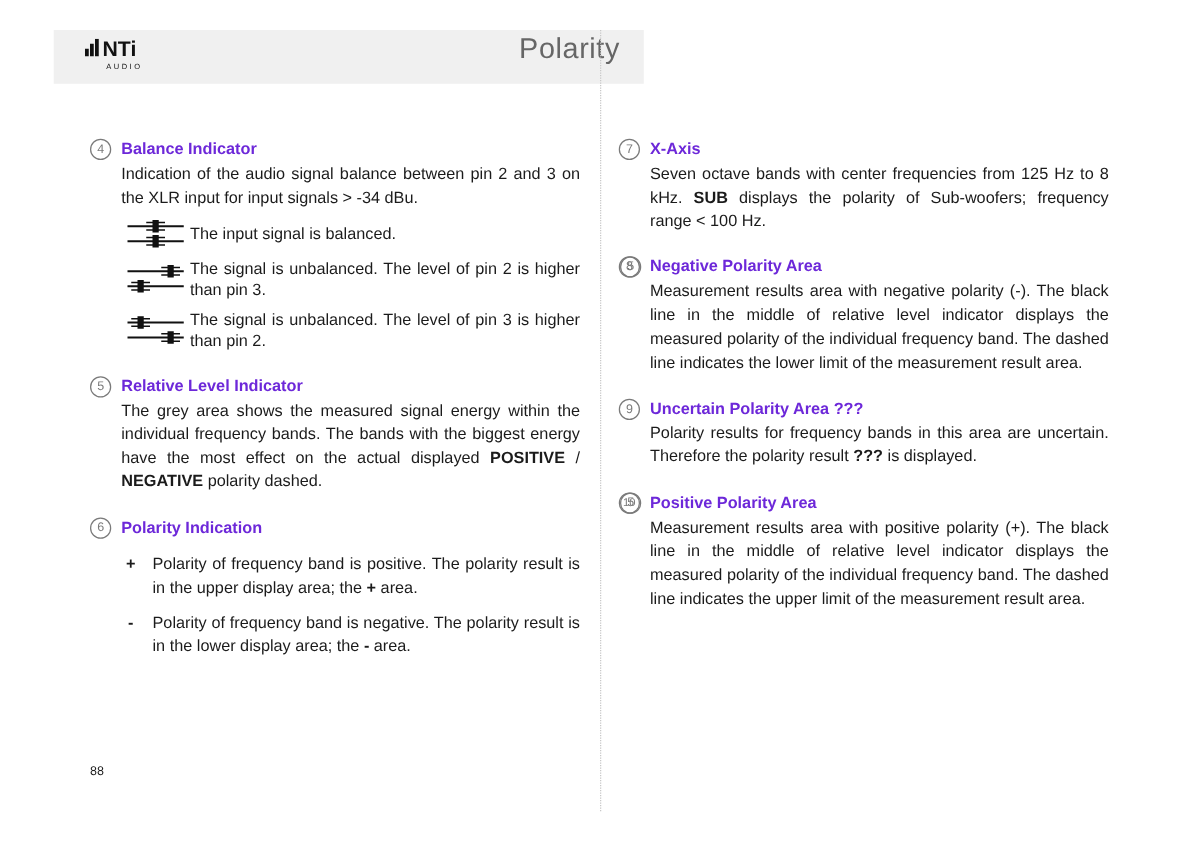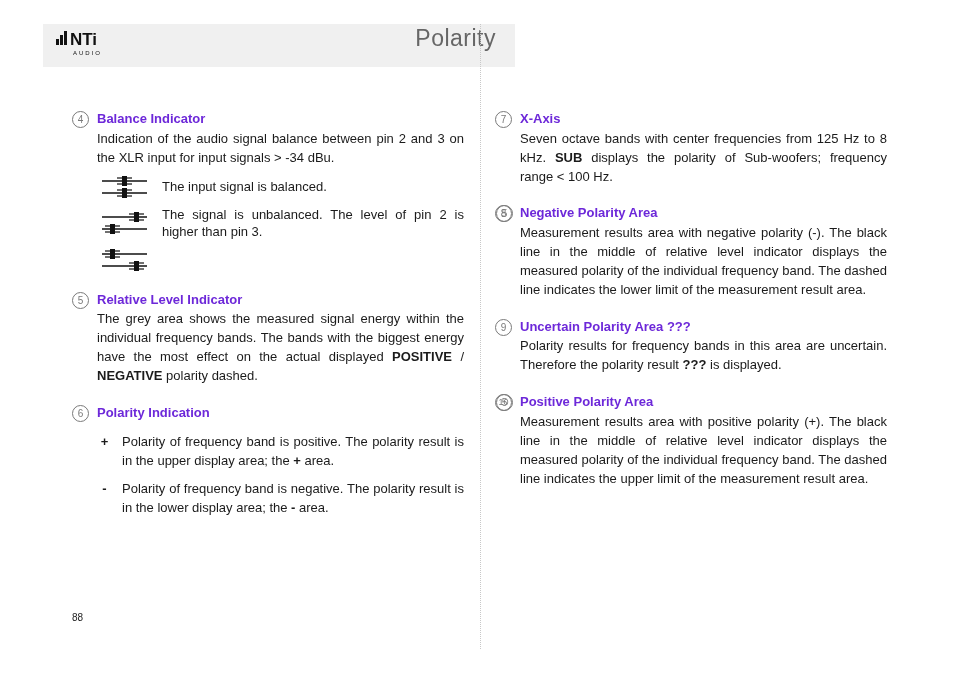--- a/index.html
+++ b/index.html
@@ -21,21 +21,21 @@
     right: 439px;
     top: 24px;
     height: 43px;
     background: #f0f0f0;
     display: flex;
     align-items: center;
   }
 
   .logo {
     position: absolute;
-    left: 56px;
+    left: 68px;
     top: 31px;
     width: 60px;
     height: 30px;
   }
 
   .doc-title {
     position: absolute;
     right: 458px;
     top: 22px;
     font-size: 23px;
@@ -90,21 +90,20 @@
     margin-bottom: 1px;
   }
   .body-text {
     text-align: justify;
     color: #1b1b1b;
   }
 
   .bal-row {
     display: flex;
     align-items: center;
-    gap: 10px;
     margin-top: 6px;
   }
   .bal-icon {
     flex: 0 0 55px;
     height: 26px;
   }
   .bal-text {
     flex: 1 1 auto;
     text-align: justify;
     font-size: 13px;
@@ -196,20 +195,21 @@
       <svg class="bal-icon" viewBox="0 0 55 26">
         <line x1="5" y1="7" x2="50" y2="7" stroke="#111" stroke-width="1.5"></line>
         <rect x="13" y="2" width="5" height="10" fill="#111"></rect>
         <line x1="8" y1="4" x2="23" y2="4" stroke="#111" stroke-width="1.2"></line>
         <line x1="8" y1="10" x2="23" y2="10" stroke="#111" stroke-width="1.2"></line>
         <line x1="5" y1="19" x2="50" y2="19" stroke="#111" stroke-width="1.5"></line>
         <rect x="37" y="14" width="5" height="10" fill="#111"></rect>
         <line x1="32" y1="16" x2="47" y2="16" stroke="#111" stroke-width="1.2"></line>
         <line x1="32" y1="22" x2="47" y2="22" stroke="#111" stroke-width="1.2"></line>
       </svg>
+      <div class="bal-text">The signal is unbalanced. The level of pin 3 is higher than pin 2.</div>
     </div>
   </div>
 
   <div class="item">
     <span class="circ">5</span>
     <div class="heading">Relative Level Indicator</div>
     <div class="body-text">
       <span>The grey area shows the measured signal energy within the individual frequency bands. The bands with the biggest energy have the most effect on the actual displayed </span><b>POSITIVE</b><span> / </span><b>NEGATIVE</b><span> polarity dashed.</span>
     </div>
   </div>

